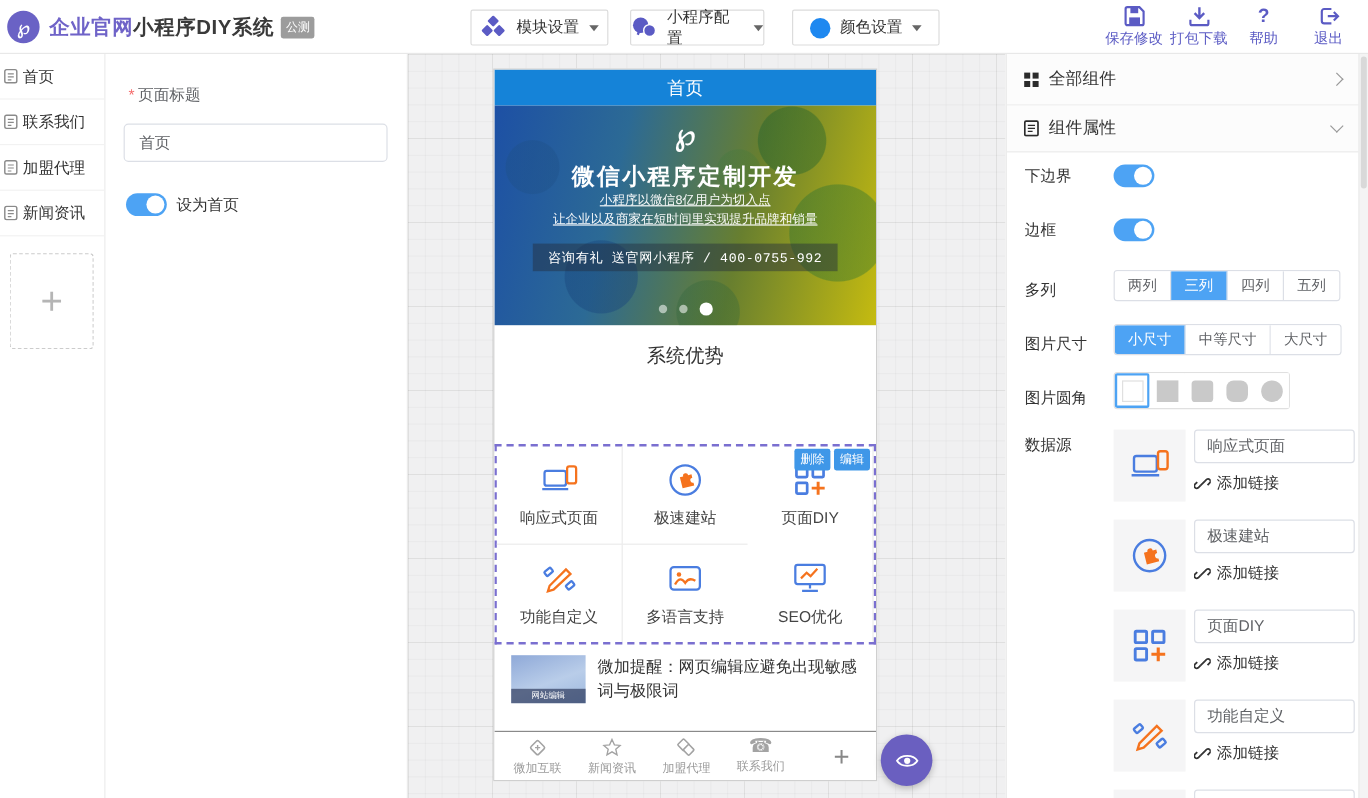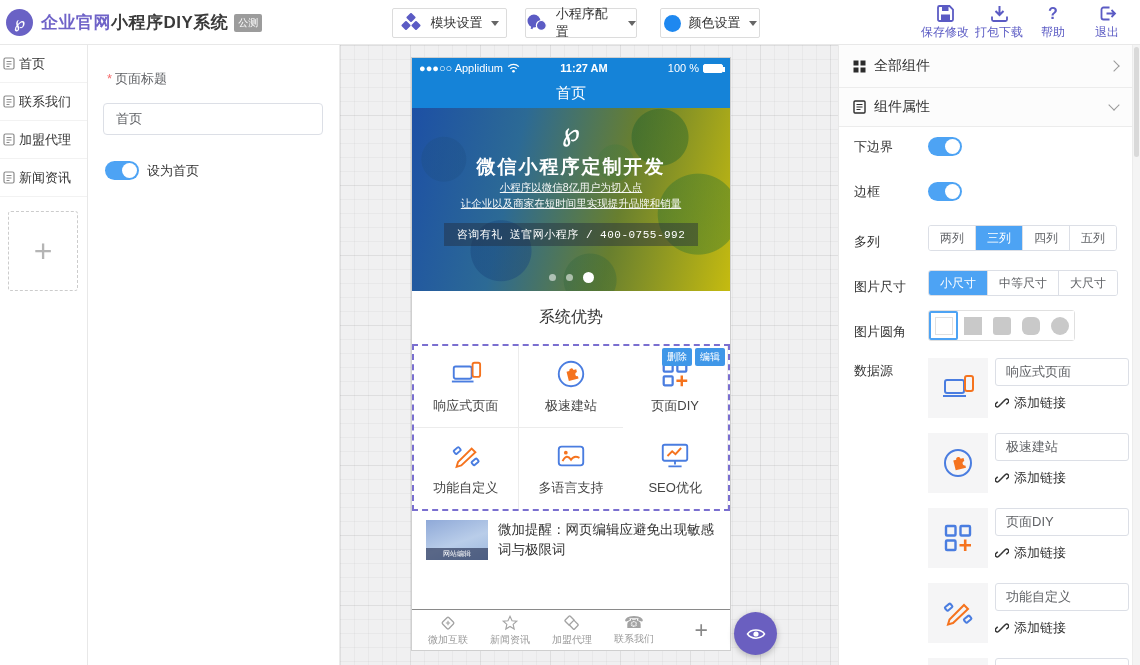--- a/index.html
+++ b/index.html
@@ -10,21 +10,21 @@
   .topbar { position:absolute; left:0; top:0; width:1140px; height:45px; background:#fff; border-bottom:1px solid #e8e8e8; z-index:10; }
   .brand { position:absolute; left:6px; top:9px; display:flex; align-items:center; }
   .logo { width:27px; height:27px; border-radius:50%; background:#6a62c5; color:#fff; display:flex; align-items:center; justify-content:center; font-size:16px; font-weight:bold; }
   .brand-title { margin-left:8px; font-size:17px; font-weight:bold; letter-spacing:.5px; }
   .brand-title .accent { color:#6f63c8; }
   .brand-title .rest { color:#3a3a3a; }
   .beta-badge { margin-left:6px; background:#9c9c9c; color:#fff; font-size:10px; padding:2px 4px; border-radius:2px; }
   .dropdown { position:absolute; top:8px; height:30px; background:#fff; border:1px solid #dcdcdc; border-radius:2px; display:flex; align-items:center; justify-content:center; gap:8px; font-size:13px; color:#333; cursor:pointer; }
   .dd-1 { left:392px; width:115px; }
   .dd-2 { left:525px; width:112px; }
-  .dd-3 { left:660px; width:100px; }
+  .dd-3 { left:660px; width:123px; }
   .caret { width:0; height:0; border-left:4px solid transparent; border-right:4px solid transparent; border-top:5px solid #666; }
   .color-dot { width:17px; height:17px; border-radius:50%; background:#1e88f0; display:inline-block; }
   .top-actions { position:absolute; right:6px; top:4px; display:flex; }
   .action { width:54px; display:flex; flex-direction:column; align-items:center; gap:1px; cursor:pointer; }
   .action-label { font-size:12px; color:#5b5bc4; white-space:nowrap; }
   .help-q { font-size:16px; font-weight:bold; color:#5b5bc4; height:19px; line-height:19px; }
 
   
   .pagelist { position:absolute; left:0; top:45px; bottom:0; width:88px; background:#fff; border-right:1px solid #e8e8e8; }
   .page-item { height:38px; border-bottom:1px solid #f2f2f2; display:flex; align-items:center; gap:4px; padding-left:3px; font-size:13px; color:#333; cursor:pointer; }
@@ -69,21 +69,21 @@
   .b-title { margin-top:6px; font-size:19px; font-weight:bold; letter-spacing:2px; }
   .b-sub { font-size:10.5px; line-height:1.5; opacity:.95;text-decoration:underline; }
   .b-sub:first-of-type { margin-top:4px; }
   .b-cta { display:inline-block; margin-top:11px; background:rgba(35,45,60,.45); padding:4px 13px; font-size:11px; letter-spacing:.5px;font-family:Liberation Mono, monospace; }
   .b-dots { position:absolute; bottom:8px; left:0; right:0; display:flex; align-items:center; justify-content:center; gap:10px; }
   .dot { width:7px; height:7px; border-radius:50%; background:rgba(255,255,255,.55); }
   .dot.active { width:11px; height:11px; background:#fff; }
 
   .section-head { height:53px; display:flex; align-items:center; justify-content:center; font-size:16px; color:#333; }
 
-  .feature-grid { position:relative; height:167px; border:2px dashed #7a6fd0; display:grid; grid-template-columns:1fr 1fr 1fr; grid-template-rows:1fr 1fr; background:#fff; }
+  .feature-grid { position:relative; height:167px; border:2px dashed #7a6fd0; display:grid; grid-template-columns:1fr 1fr 1fr; grid-template-rows:1fr 1fr; background:#fff;margin-top:46px; }
   .cell { display:flex; flex-direction:column; align-items:center; justify-content:center; gap:7px; font-size:13px; color:#444; border-right:1px solid #ececec; border-bottom:1px solid #ececec; cursor:pointer; }
   .cell:nth-child(3n) { border-right:none; }
   .cell:nth-child(n+4) { border-bottom:none; }
   .sel-actions { position:absolute; top:2px; right:3px; display:flex; gap:3px; z-index:2; }
   .sel-btn { background:#3f97e8; color:#fff; font-size:10px; padding:2px 5px; border-radius:2px; cursor:pointer; }
 
   .news-head { height:48px; padding:0 0 10px 14px; display:flex; align-items:flex-end; border-bottom:1px solid #ebebeb; font-size:15px; color:#333; }
   .news-item { height:52px; padding:9px 14px 0; display:flex; gap:10px; overflow:hidden; cursor:pointer; }
   .thumb { width:62px; height:40px; flex:none; position:relative; background:linear-gradient(160deg,#8fa9d8 0%,#b9cde9 55%,#9db8de 100%); }
   .thumb-cap { position:absolute; bottom:0; left:0; right:0; background:rgba(25,35,70,.6); color:#fff; font-size:7px; text-align:center; padding:1px 0; }
@@ -229,37 +229,20 @@
   <input class="title-input" type="text" value="首页" style="">
   <div class="toggle-row">
     <span class="switch"></span>
     <span class="toggle-label">设为首页</span>
   </div>
 </section>
 
 <main class="canvas">
   <div class="phone">
 
-    <div class="status">
-      <span class="carrier">
-        <span>●●●○○ Applidium</span>
-        <svg width="13" height="10" viewBox="0 0 13 10">
-            <g fill="none" stroke="#fff" stroke-width="1.3">
-              <path d="M1.2 3.6 a7.5 7.5 0 0 1 10.6 0"></path>
-              <path d="M3.3 5.9 a4.6 4.6 0 0 1 6.4 0"></path>
-            </g>
-            <circle cx="6.5" cy="8.3" r="1.3" fill="#fff"></circle>
-          </svg>
-      </span>
-      <span class="s-time">11:27 AM</span>
-      <span class="s-batt">
-        <span>100 %</span>
-        <span class="batt-body"></span>
-      </span>
-    </div>
 
     <div class="pnav">
         <span>首页</span>
       </div>
 
     <div class="banner">
       <div class="b-glyph">℘</div>
       <div class="b-title">微信小程序定制开发</div>
       <div class="b-sub">小程序以微信8亿用户为切入点</div>
       <div class="b-sub">让企业以及商家在短时间里实现提升品牌和销量</div>

